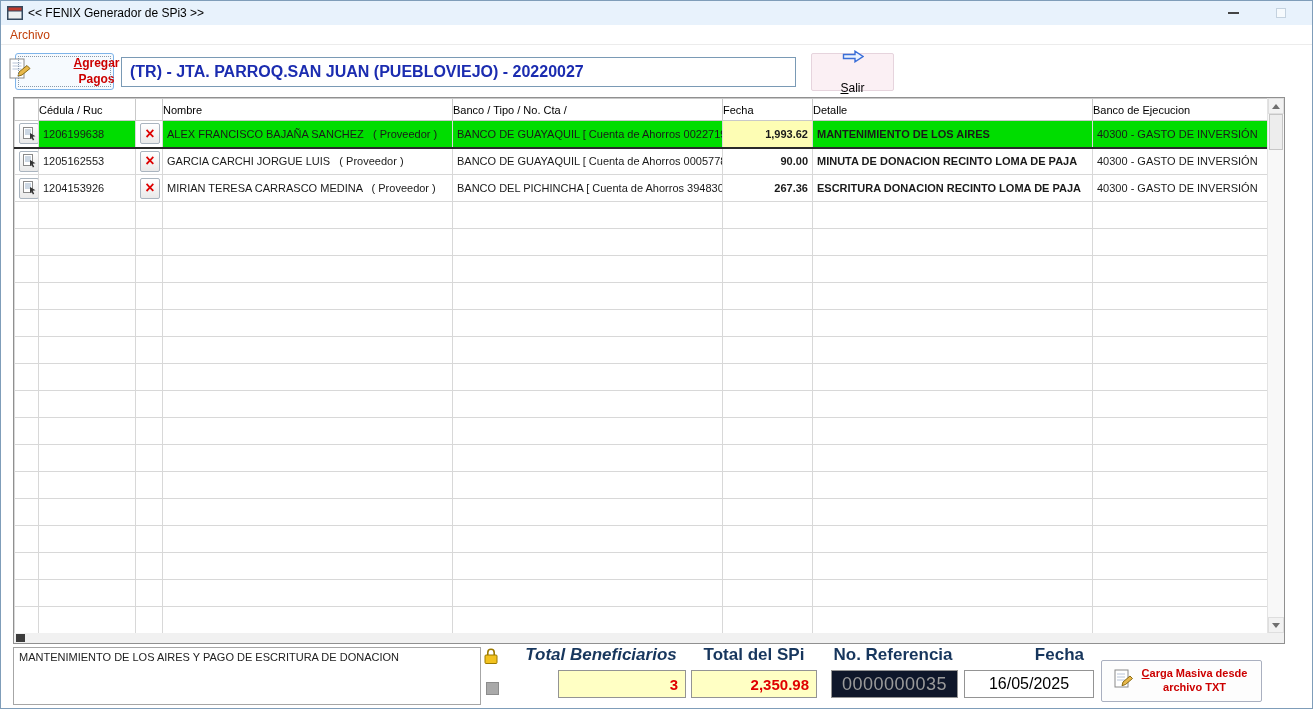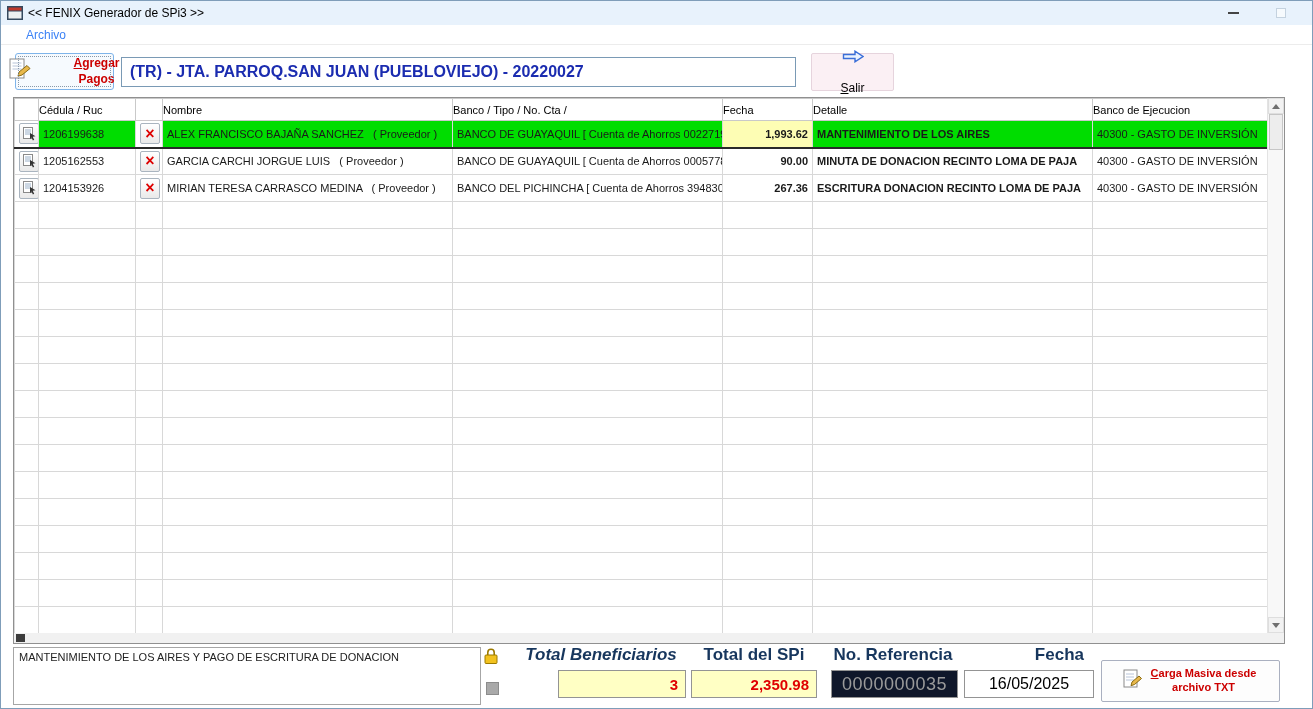--- a/index.html
+++ b/index.html
@@ -10,21 +10,21 @@
   .titlebar { position:absolute; left:0; top:0; width:100%; height:24px; background:#e8f2fc; display:flex; align-items:center; padding:0 6px; }
   .appicon { width:16px; height:14px; display:inline-flex; margin-right:5px; }
   .wtitle { font-size:12px; color:#000; }
   .wincontrols { margin-left:auto; display:flex; align-items:center; gap:22px; padding-right:12px; }
   .minbtn, .closebtn { width:26px; height:18px; display:flex; align-items:center; justify-content:center; cursor:default; }
   .minglyph { width:11px; border-top:2px solid #444; display:block; }
   .closeglyph { width:10px; height:10px; border:1px solid #c4d2df; background:#f6fafd; display:block; }
 
   
   .menubar { position:absolute; left:0; top:24px; width:100%; height:20px; background:#fff; border-bottom:1px solid #ececec; display:flex; align-items:center; }
-  .menuitem { font-size:12px; color:#3b82f6; padding:2px 25px; }
+  .menuitem { font-size:12px; color:#c2410c; padding:2px 9px; }
 
   
   .toolbar { position:absolute; left:0; top:44px; width:100%; height:52px; background:#fff; }
   .agregar { position:absolute; left:14px; top:8px; width:99px; height:37px; background:#f6fafe; border:1px solid #7eb4ea; border-radius:3px; outline:1px dotted #8899aa; outline-offset:-4px; display:flex; align-items:center; justify-content:center; gap:4px; cursor:pointer; }
   .agregar-label { color:#cc0000; font-weight:bold; font-size:12px; width:50px; line-height:1.3; text-align:center;margin-left:38px; }
   .accel { display:inline-block; }
   .accel::first-letter { text-decoration:underline; }
   .title-field { position:absolute; left:120px; top:12px; width:675px; height:30px; border:1px solid #7a9ab5; font-family:"Liberation Sans",sans-serif; font-size:16px; font-weight:bold; color:#1b2cb0; padding:0 8px; background:#fff; }
   .salir { position:absolute; left:810px; top:8px; width:83px; height:38px; background:#fbf0f4; border:1px solid #e6d4dd; border-radius:2px; display:flex; flex-direction:column; align-items:center; justify-content:center; gap:15px; cursor:pointer; }
   .salir-label { font-size:12px; color:#000; }
@@ -70,21 +70,21 @@
   .flabel { position:absolute; top:644px; font-size:17px; font-weight:bold; color:#17365d; white-space:nowrap; }
   .lbl-benef { left:510px; width:180px; text-align:center;font-style:italic; }
   .lbl-spi   { left:690px; width:126px; text-align:center; }
   .lbl-ref   { left:826px; width:132px; text-align:center; }
   .lbl-fecha { left:963px; width:128px; text-align:right; padding-right:8px; }
   .fval { position:absolute; top:669px; height:28px; border:1px solid #949494; font-family:"Liberation Sans",sans-serif; }
   .val-benef { left:557px; width:128px; background:#ffffc4; color:#e00000; font-weight:bold; font-size:15px; text-align:right; padding-right:7px; }
   .val-spi   { left:690px; width:126px; background:#ffffc4; color:#e00000; font-weight:bold; font-size:15px; text-align:right; padding-right:7px; }
   .val-ref   { left:830px; width:127px; background:#0f172a; color:#9a9a9a; font-size:18px; text-align:center; letter-spacing:0.5px; }
   .val-fecha { left:963px; width:130px; background:#fff; color:#000; font-size:16px; text-align:center; }
-  .carga { position:absolute; left:1100px; top:659px; width:179px; height:42px; background:#fdfdfd; border:1px solid #aab0c0; border-radius:2px; display:flex; align-items:center; justify-content:center; gap:6px; cursor:pointer; padding:2px 8px; }
+  .carga { position:absolute; left:1100px; top:659px; width:161px; height:42px; background:#fdfdfd; border:1px solid #aab0c0; border-radius:2px; display:flex; align-items:center; justify-content:center; gap:6px; cursor:pointer; padding:2px 8px; }
   .carga-label { color:#cc0000; font-weight:bold; font-size:11px; line-height:1.25; text-align:center; width:110px; }
 </style>
 </head>
 <body>
 
 <div class="app">
 
   <div class="titlebar">
     <span class="appicon">
       <svg width="16" height="14" viewBox="0 0 16 14">

